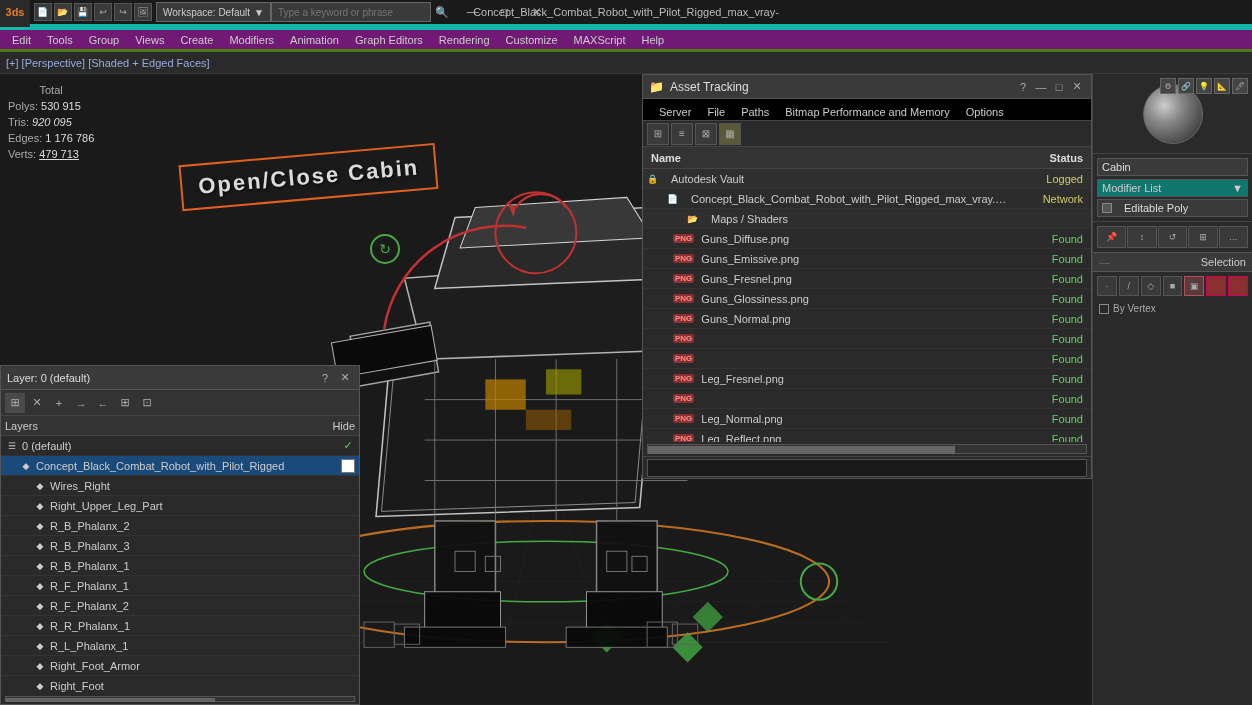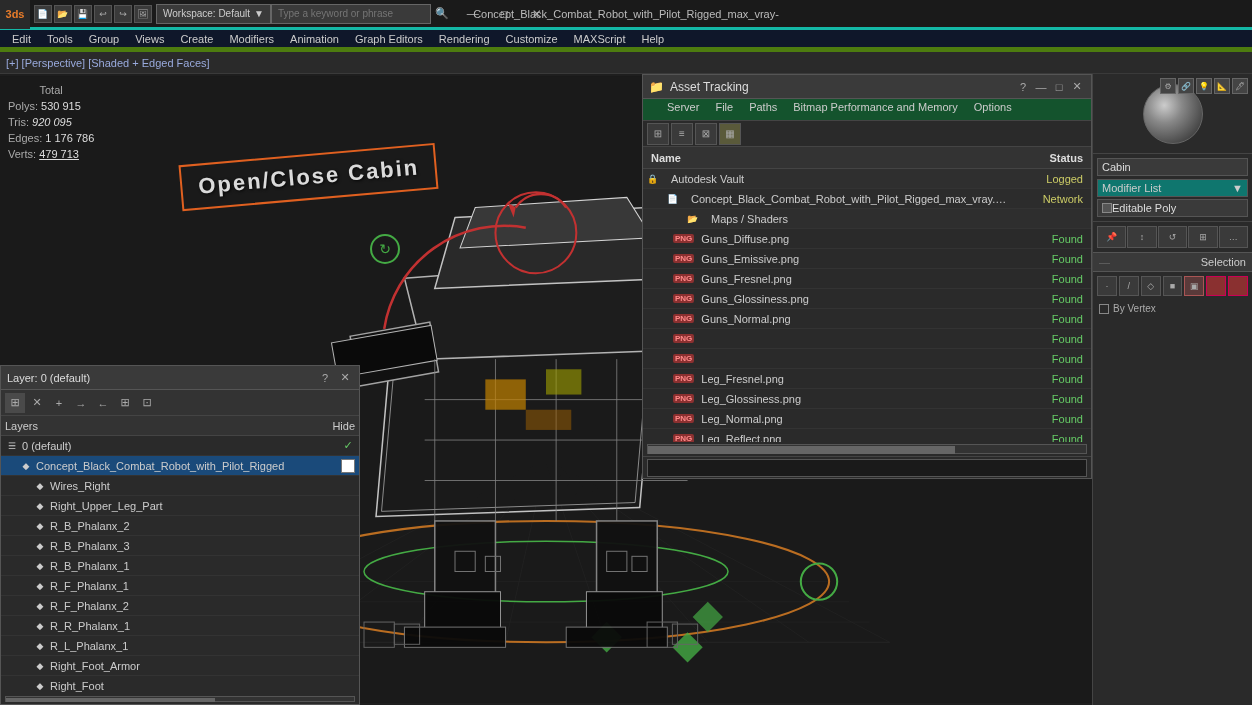--- a/index.html
+++ b/index.html
@@ -12,21 +12,21 @@
       font-size: 11px;
       color: #cccccc;
     }
 
     
     #title-bar {
       height: 30px;
       background: #1a1a1a;
       display: flex;
       align-items: center;
-      border-bottom: 3px solid #14b8a6;
+      border-bottom: 6px solid #14b8a6;
       position: relative;
     }
     #title-bar .app-icon {
       width: 30px;
       height: 30px;
       background: #2a2a2a;
       display: flex; align-items: center; justify-content: center;
       font-size: 14px; font-weight: bold; color: #e87c2a;
       flex-shrink: 0;
     }
@@ -54,24 +54,24 @@
       display: flex; margin-left: 4px;
     }
     #title-bar .win-btn {
       width: 32px; height: 30px; display: flex; align-items: center; justify-content: center;
       font-size: 12px; color: #aaa; cursor: pointer;
     }
 
     
     #menu-bar {
       height: 22px;
-      background: #0f172a;
+      background: #701a75;
       display: flex;
       align-items: center;
-      border-bottom: 5px solid #4d7c0f;
+      border-bottom: 3px solid #4d7c0f;
       padding: 0 4px;
     }
     .menu-item {
       padding: 2px 8px;
       color: #ccc;
       font-size: 11px;
       cursor: pointer;
       height: 22px;
       display: flex; align-items: center;
     }
@@ -161,21 +161,21 @@
       background: #3a3a3a; padding: 2px 4px; font-size: 11px; color: #ddd;
       border: 1px solid #555; display: flex; align-items: center; justify-content: space-between;
       margin-bottom: 3px;
     }
     .modifier-list-header {
       display: flex; align-items: center; justify-content: space-between;
       padding: 2px 4px; background: #0f766e; border: 1px solid #555;
       font-size: 11px; margin-bottom: 2px; cursor: pointer;
     }
     .modifier-item {
-      display: flex; align-items: center; gap: 0;
+      display: flex; align-items: center; gap: 12px;
       padding: 2px 4px; background: #3a3a3a; border: 1px solid #555;
       font-size: 11px; color: #ddd;
     }
     .modifier-item .checkbox {
       width: 10px; height: 10px; background: #555; border: 1px solid #888;
       flex-shrink: 0;
     }
 
     .panel-toolbar {
       display: flex; gap: 1px; padding: 4px; border-top: 1px solid #444;
@@ -288,22 +288,22 @@
       height: 24px; background: #3a3a3a;
       display: flex; align-items: center; justify-content: space-between;
       padding: 0 6px; border-bottom: 1px solid #555;
     }
     #asset-panel-header .title { font-size: 12px; color: #ddd; display: flex; align-items: center; gap: 6px; }
     #asset-panel-header .header-btn {
       width: 16px; height: 16px; display: flex; align-items: center; justify-content: center;
       font-size: 11px; color: #aaa; cursor: pointer;
     }
     #asset-menu-bar {
-      height: 22px; background: #14532d; display: flex; align-items: flex-start;
-      border-bottom: 1px solid #444; padding: 0 16px;
+      height: 22px; background: #000000; display: flex; align-items: flex-end;
+      border-bottom: 1px solid #444; padding: 0 8px;
     }
     .asset-menu-item {
       padding: 2px 8px; font-size: 11px; color: #ccc; cursor: pointer;
     }
     #asset-toolbar {
       height: 26px; background: #2a2a2a; display: flex; align-items: center;
       gap: 2px; padding: 2px 4px; border-bottom: 1px solid #444;
     }
     .asset-tool {
       width: 22px; height: 22px; background: #3a3a3a; border: 1px solid #555;
@@ -636,21 +636,20 @@
           <div class="asset-row file">
             <div style="display: flex; align-items: center; flex: 1 1 0%; overflow: hidden; padding-left: 30px;">
               <span class="png-badge">PNG</span>
               <span class="asset-name">Leg_Fresnel.png</span>
             </div>
             <span class="asset-status status-found">Found</span>
           </div>
           <div class="asset-row file">
             <div style="display: flex; align-items: center; flex: 1 1 0%; overflow: hidden; padding-left: 30px;">
               <span class="png-badge">PNG</span>
-              <span class="asset-name">Leg_Glossiness.png</span>
             </div>
             <span class="asset-status status-found">Found</span>
           </div>
           <div class="asset-row file">
             <div style="display: flex; align-items: center; flex: 1 1 0%; overflow: hidden; padding-left: 30px;">
               <span class="png-badge">PNG</span>
               <span class="asset-name">Leg_Normal.png</span>
             </div>
             <span class="asset-status status-found">Found</span>
           </div>

